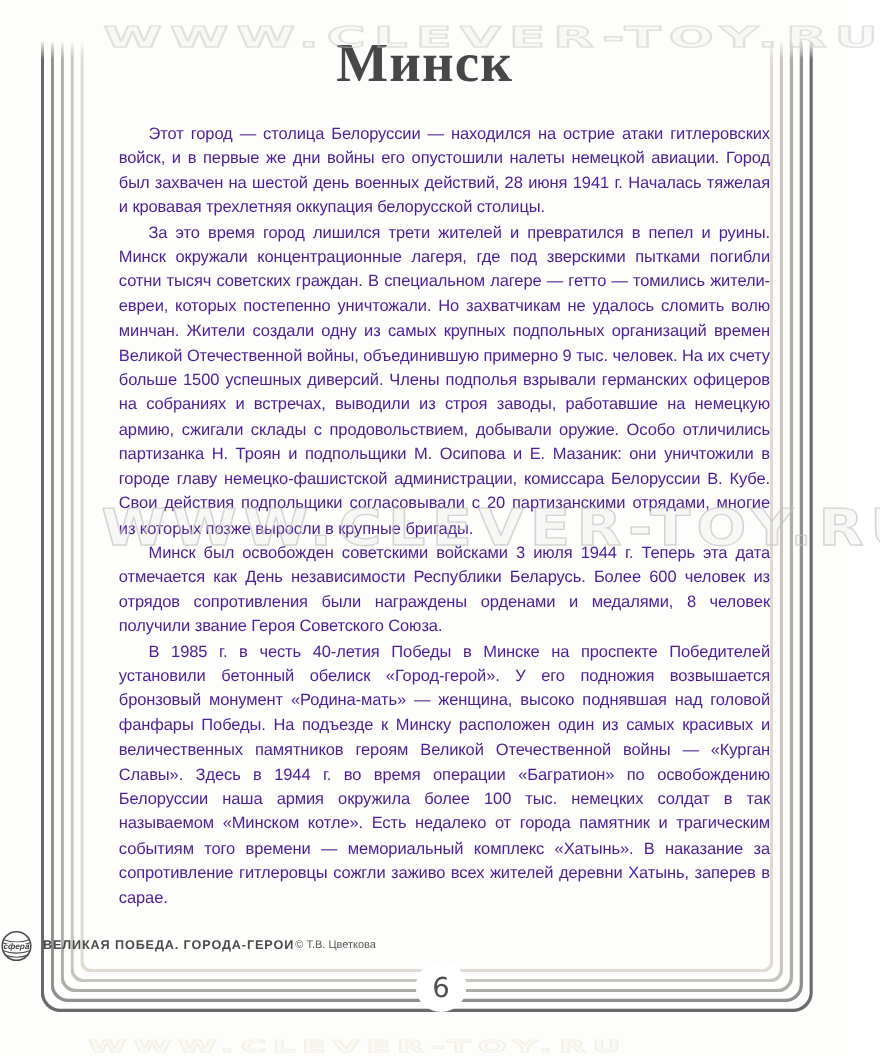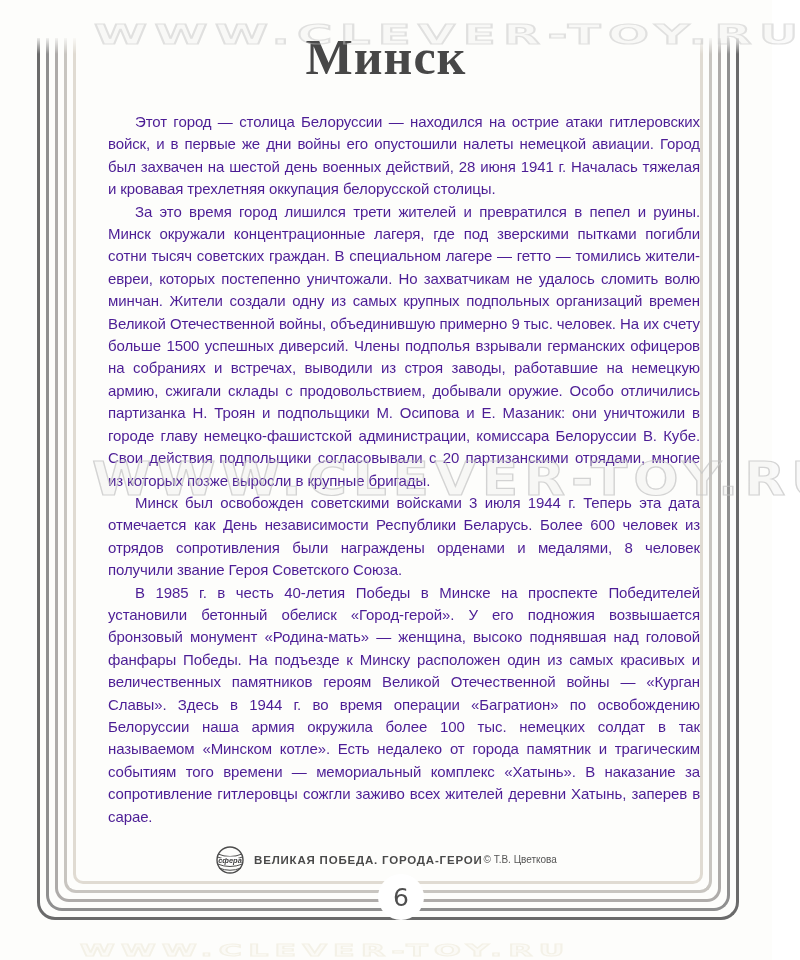--- a/index.html
+++ b/index.html
@@ -30,21 +30,21 @@
   .title{position:absolute;top:28px;left:0;right:0;margin:0;text-align:center;
     font-family:Liberation Serif, serif;font-weight:700;
     font-size:50px;color:#474747;letter-spacing:1px;z-index:2;}
 
   
   .content{position:absolute;left:108px;width:592px;top:111px;z-index:2;
     font-size:15px;line-height:22.4px;color:#4c1d95;text-align:justify;letter-spacing:-0.1px;}
   .content p{margin:0;text-indent:27px;}
 
   
-  .footer{position:absolute;left:0;right:0;top:845px;display:flex;justify-content:center;
+  .footer{position:absolute;left:0;right:0;top:845px;display:flex;
     align-items:center;gap:9px;z-index:2;}
   .logo{flex:0 0 auto;}
   .footer-text{display:flex;flex-direction:row;gap:1px;}
   .series{font-size:11.5px;font-weight:700;letter-spacing:.8px;color:#4a4a4a;}
   .copyright{font-size:10px;color:#555555;}
 
   
   .page-num{position:absolute;left:378px;top:874px;width:46px;height:46px;border-radius:50%;
     background:#ffffff;display:flex;align-items:center;justify-content:center;z-index:5;}
   .page-num span{font-size:25px;color:#4f4f4f;font-family:"DejaVu Sans",sans-serif;}

